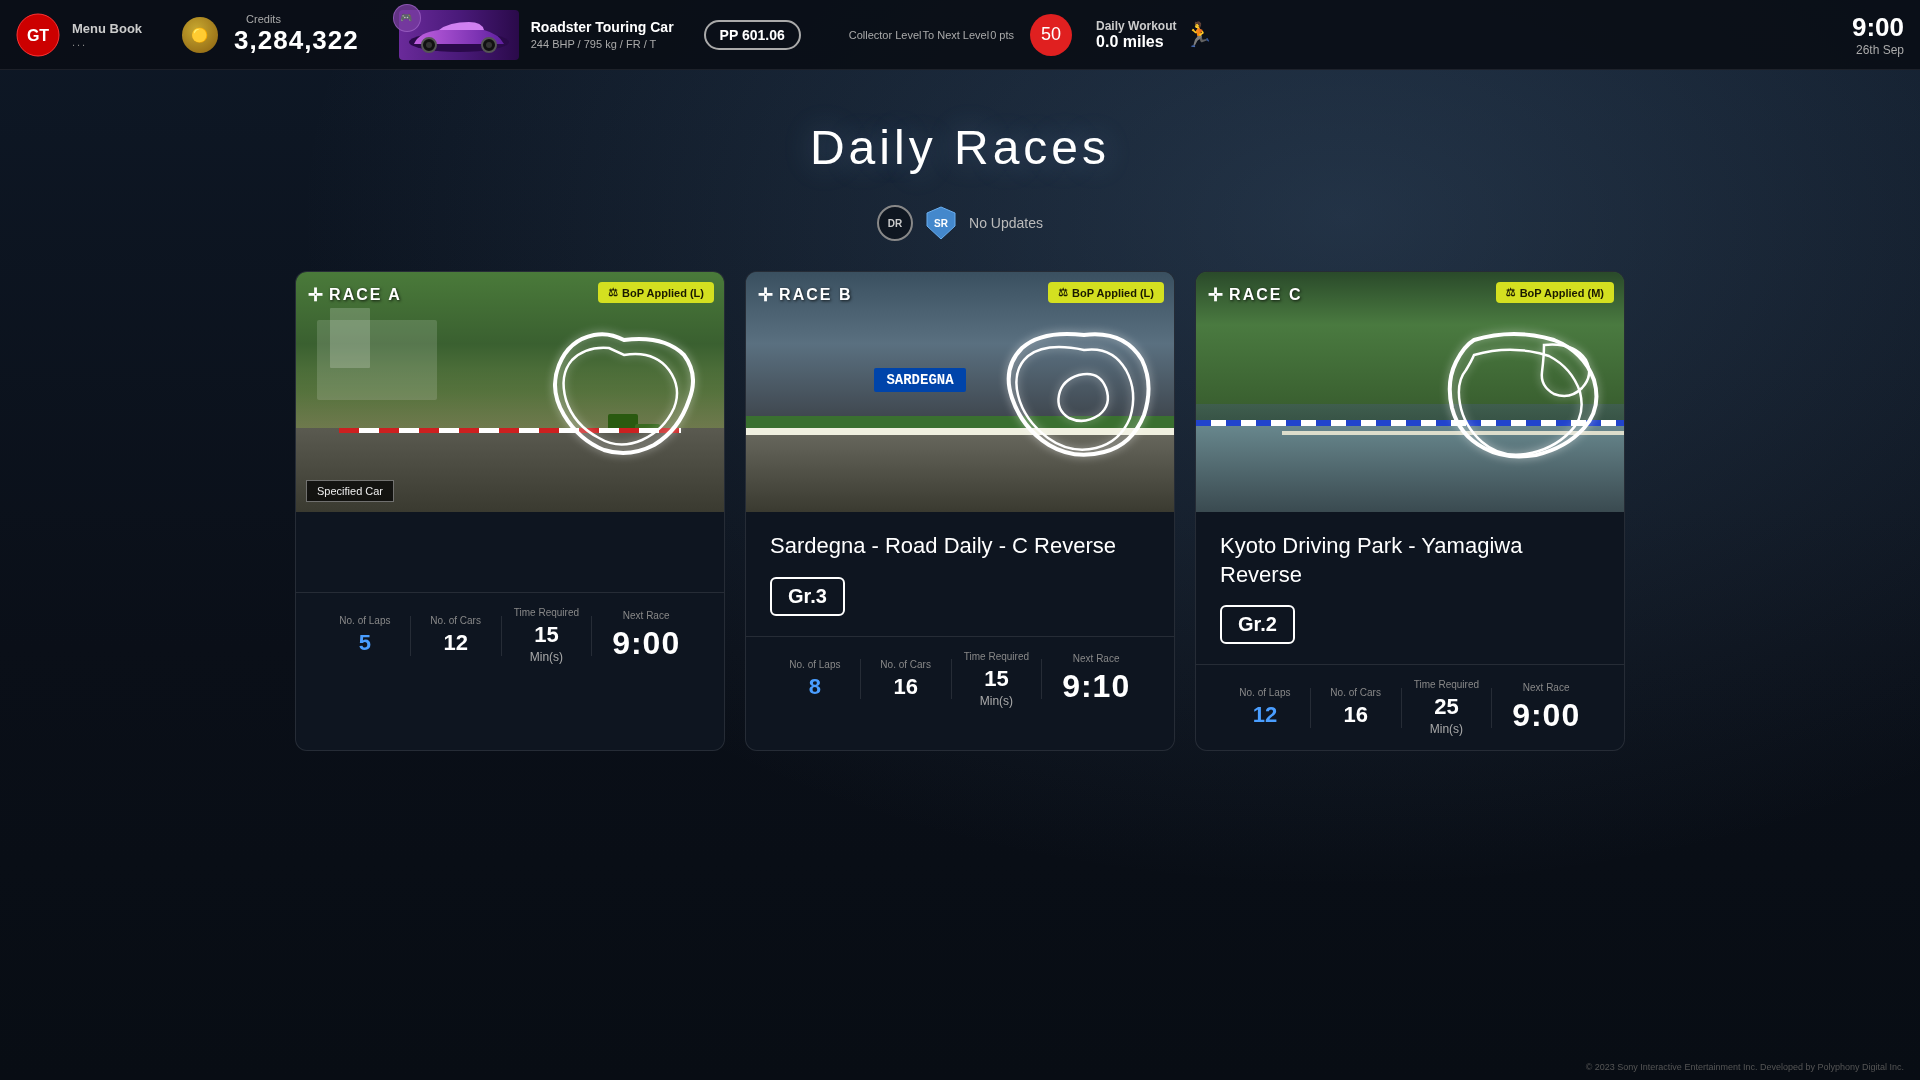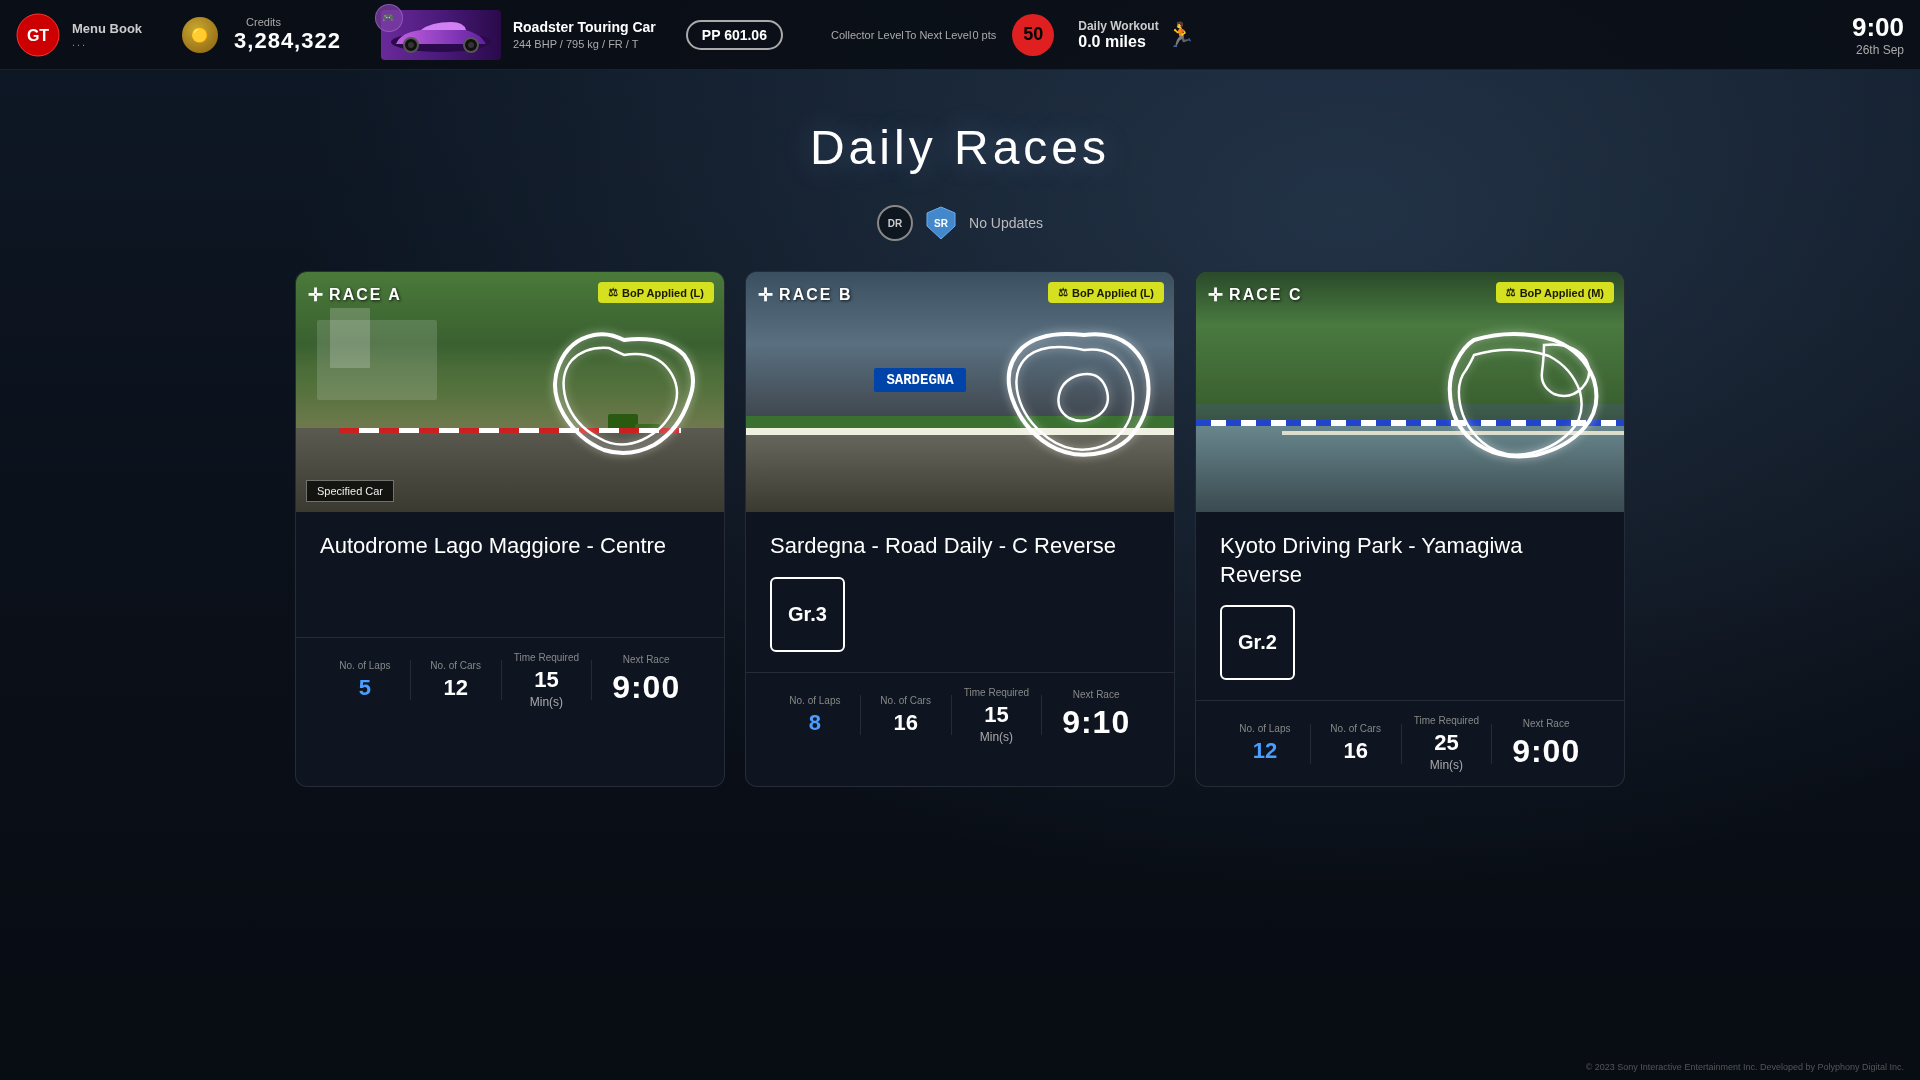--- a/index.html
+++ b/index.html
@@ -77,21 +77,21 @@
       gap: 8px;
     }
 
     .credits-label {
       font-size: 11px;
       color: #aaa;
       margin-left: 12px;
     }
 
     .credits-value {
-      font-size: 22px;
+      font-size: 26px;
       font-weight: 700;
       color: #fff;
       letter-spacing: 1px;
     }
 
     .topbar-car {
       margin-left: 40px;
       flex-shrink: 0;
       display: flex;
       align-items: center;
@@ -176,22 +176,22 @@
 
     .collector-level-badge {
       width: 42px;
       height: 42px;
       border-radius: 50%;
       background: #e02020;
       display: flex;
       align-items: center;
       justify-content: center;
       font-size: 18px;
-      font-weight: 700;
-      color: #000000;
+      font-weight: 400;
+      color: #ffffff;
       margin-left: 8px;
       flex-shrink: 0;
     }
 
     .collector-row {
       display: flex;
       align-items: center;
       gap: 8px;
     }
 
@@ -408,21 +408,21 @@
       font-weight: 400;
       color: #fff;
       margin-bottom: 16px;
       line-height: 1.3;
     }
 
     .car-class-badge {
       display: inline-block;
       border: 2px solid #fff;
       border-radius: 6px;
-      padding: 24px 16px;
+      padding: 6px 16px;
       font-size: 20px;
       font-weight: 700;
       color: #fff;
       margin-bottom: 20px;
     }
 
     .race-stats {
       border-top: 1px solid rgba(255,255,255,0.1);
       display: flex;
       align-items: center;
@@ -631,21 +631,20 @@
           <svg width="160" height="140" viewBox="0 0 160 140" fill="none">
             <path d="M80,20 Q120,15 140,35 Q155,55 145,80 Q135,110 110,125 Q85,138 60,130 Q35,120 20,95 Q5,70 15,45 Q25,20 50,15 Q65,12 80,20Z" stroke="white" stroke-width="4" fill="none" stroke-linejoin="round"></path>
             <path d="M80,35 Q110,30 125,50 Q138,68 130,88 Q120,110 98,120 Q75,130 55,118 Q30,105 22,80 Q15,55 28,40 Q42,26 65,28 Z" stroke="white" stroke-width="2.5" fill="none"></path>
           </svg>
         </div>
 
         <div class="specified-car-badge">Specified Car</div>
       </div>
 
       <div class="race-card-body">
-        <div class="track-name">Autodrome Lago Maggiore - Centre</div>
 
         <div style="height: 60px;"></div>
       </div>
 
       <div class="race-stats" style="padding: 14px 24px;">
         <div class="stat-group">
           <div class="stat-label">No. of Laps</div>
           <div class="stat-value">5</div>
         </div>
         <div class="stat-divider"></div>

